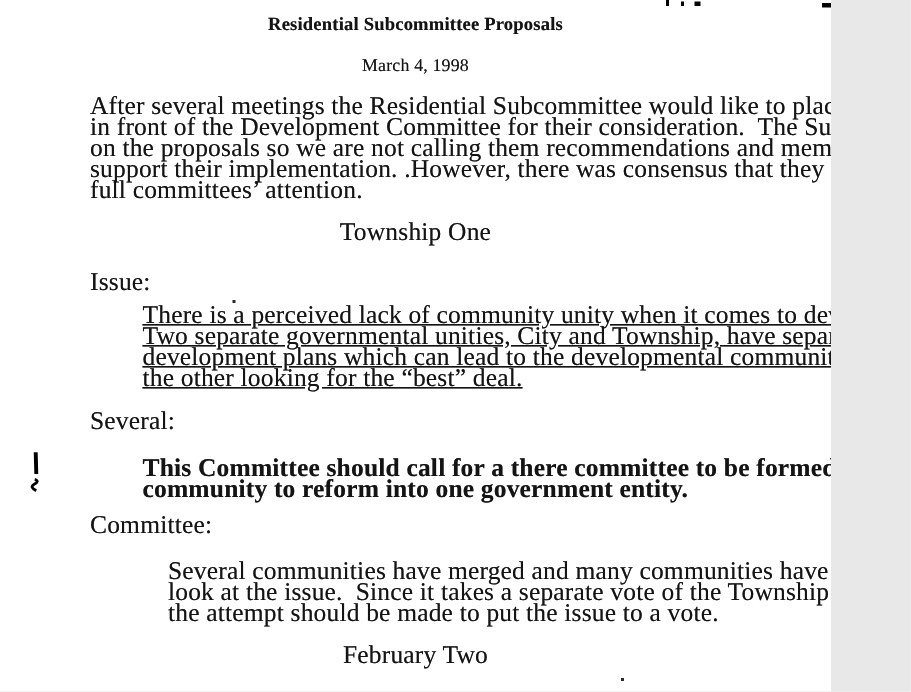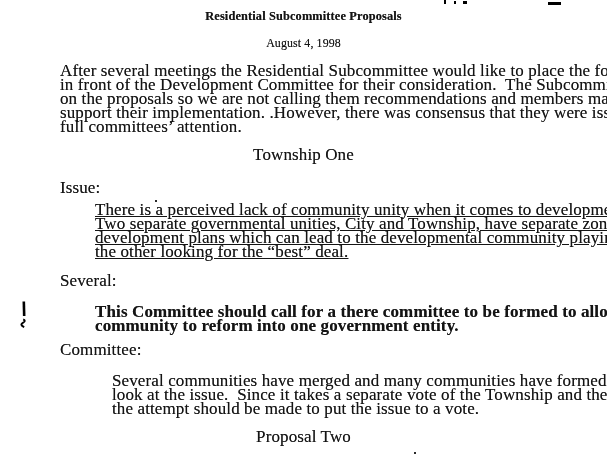--- a/index.html
+++ b/index.html
@@ -1,18 +1,18 @@
 <!DOCTYPE html>
 <html><head>
 <meta charset="utf-8">
 <style>
   html,body{margin:0;padding:0;background:#e8e8e8;}
   .page{
     position:relative;
-    width:607px;height:461px;
+    width:554px;height:461px;
     background:#ffffff;
     overflow:hidden;
     font-family:"Liberation Serif","DejaVu Serif",serif;
     color:#141414;
   }
   .txt{
     position:absolute;
     white-space:pre;
     font-size:17px;
     line-height:14px;
@@ -33,21 +33,21 @@
 <body>
 
 <div class="page">
 
   <div class="artifact" style="left:444px;top:0;width:2px;height:4px;"></div>
   <div class="artifact" style="left:454px;top:1px;width:2px;height:3px;"></div>
   <div class="artifact" style="left:463px;top:1px;width:4px;height:3px;"></div>
   <div class="artifact" style="left:548px;top:2px;width:13px;height:3px;"></div>
 
   <div class="txt centered bold title" style="top:9px;">Residential Subcommittee Proposals</div>
-  <div class="txt centered" style="top:36px;font-size:11.9px;">August 4, 1998</div>
+  <div class="txt centered" style="top:36px;font-size:11.9px;">March 4, 1998</div>
 
   <div class="txt" style="left:60px;top:64px;">After several meetings the Residential Subcommittee would like to place the following proposals
 in front of the Development Committee for their consideration.  The Subcommittee did not vote
 on the proposals so we are not calling them recommendations and members may or may not
 support their implementation. .However, there was consensus that they were issues worthy of the
 full committees’ attention.</div>
 
   <div class="txt centered" style="top:148px;">Township One</div>
 
   <div class="txt" style="left:60px;top:181px;">Issue:</div>
@@ -67,16 +67,16 @@
   </div>
 
   <div class="txt bold" style="left:95px;top:305px;">This Committee should call for a there committee to be formed to allow the
 community to reform into one government entity.</div>
 
   <div class="txt" style="left:60px;top:343px;">Committee:</div>
   <div class="txt" style="left:112px;top:374px;">Several communities have merged and many communities have formed the committee to
 look at the issue.  Since it takes a separate vote of the Township and the City many feel
 the attempt should be made to put the issue to a vote.</div>
 
-  <div class="txt centered" style="top:430px;">Proposal Two</div>
+  <div class="txt centered" style="top:430px;">February Two</div>
   <div class="speck" style="left:414px;top:452px;width:2px;height:2px;"></div>
 
 </div>
 
 </body></html>

